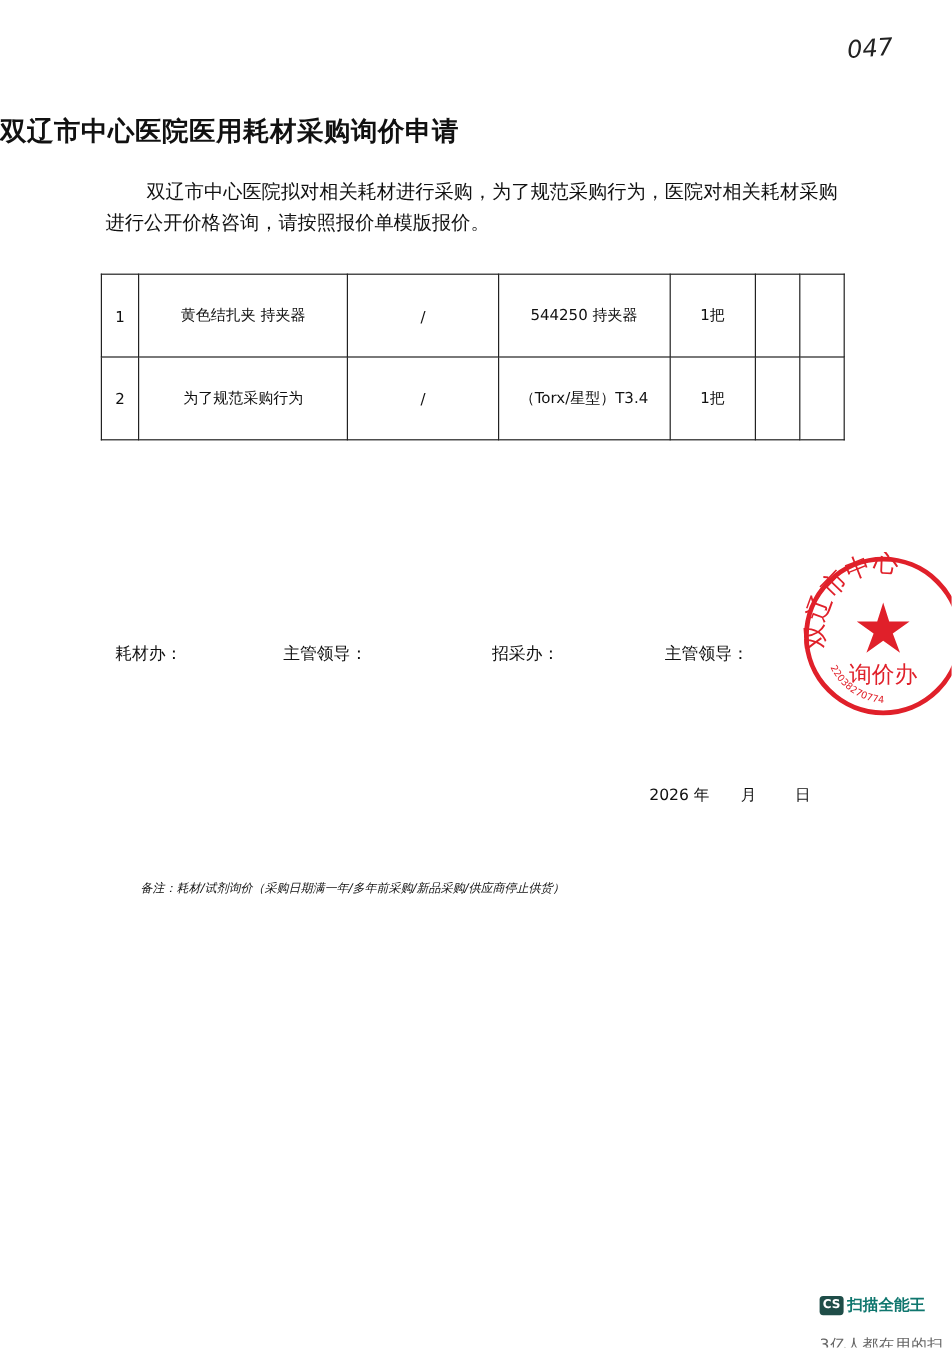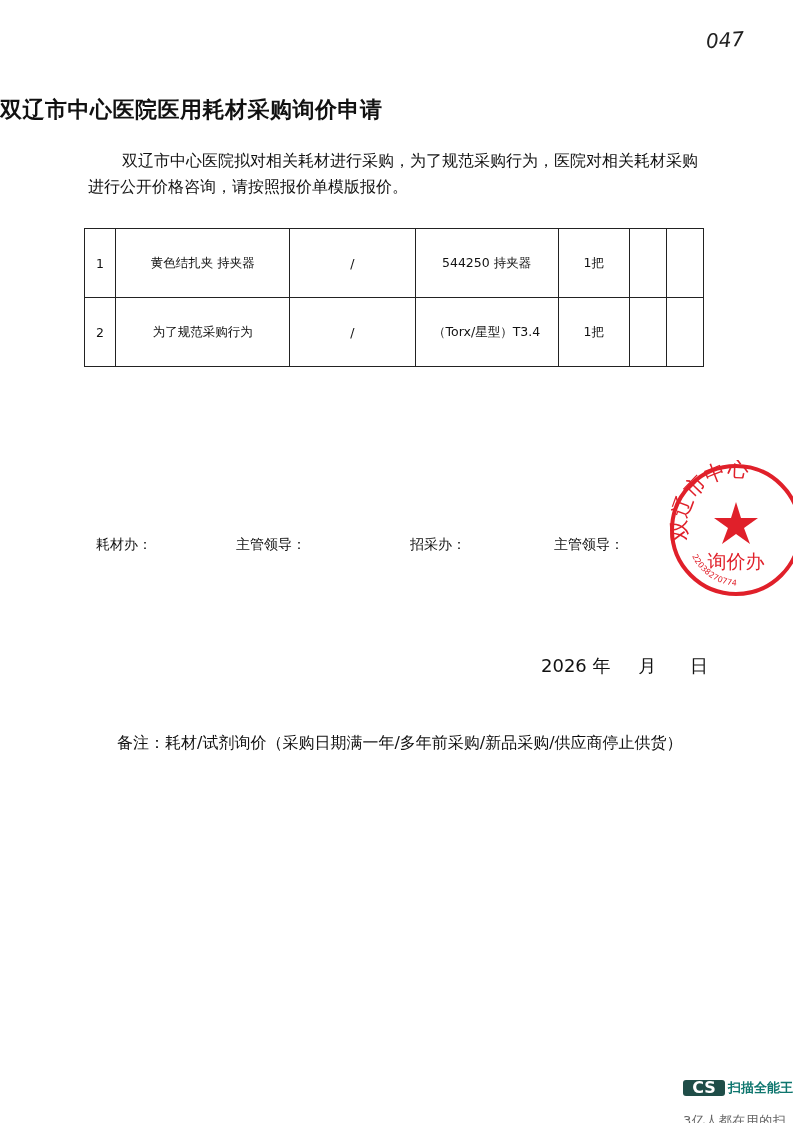--- a/index.html
+++ b/index.html
@@ -13,26 +13,26 @@
            font-family:Liberation Serif, serif; text-indent:34px; }
   table.items { position:absolute; left:84px; top:228px; width:620px; border-collapse:collapse;
                 font-family:"DejaVu Sans", sans-serif; }
   table.items td, table.items th { border:1.5px solid #222; text-align:center; vertical-align:middle; padding:0; }
   table.items th { font-weight:normal; font-size:14px; height:68px; }
   table.items td { font-size:12.5px; height:68px; }
   .vert { display:inline-block; width:1.1em; line-height:20px; word-break:break-all; }
   .slash { font-size:16px; }
   .signrow { position:absolute; top:536px; left:0; width:793px; font-family:"DejaVu Sans", sans-serif; font-size:14px; }
   .signrow span { position:absolute; }
-  .date { position:absolute; top:654px; left:541px; font-family:"DejaVu Sans", sans-serif; font-size:18px; }
+  .date { position:absolute; top:654px; left:541px; font-family:"DejaVu Sans", sans-serif; font-size:13px; }
   .date span { display:inline-block; }
-  .note { position:absolute; top:733px; left:117px; font-family:"DejaVu Sans", sans-serif; font-size:16px; }
+  .note { position:absolute; top:733px; left:117px; font-family:"DejaVu Sans", sans-serif; font-size:10px;font-style:italic; }
   .stamp { position:absolute; left:666px; top:460px; width:140px; height:140px; pointer-events:none; }
   .watermark { position:absolute; left:683px; top:1077px; width:110px; font-family:"DejaVu Sans", sans-serif; }
-  .wm-logo { display:inline-block; width:42px; height:16px; background:#1f4d48; color:#fff; font-size:16px;
+  .wm-logo { display:inline-block; width:20px; height:16px; background:#1f4d48; color:#fff; font-size:10px;
              font-weight:bold; border-radius:3px; text-align:center; line-height:16px; vertical-align:middle; }
   .wm-name { font-size:13px; font-weight:bold; color:#0f766e; vertical-align:middle; margin-left:3px; }
   .wm-sub { font-size:13px; color:#666; letter-spacing:0.5px; margin-top:15px; }
 </style>
 </head>
 <body>
 
 <div class="handnote">047</div>
 
 <div class="title">双辽市中心医院医用耗材采购询价申请</div>

